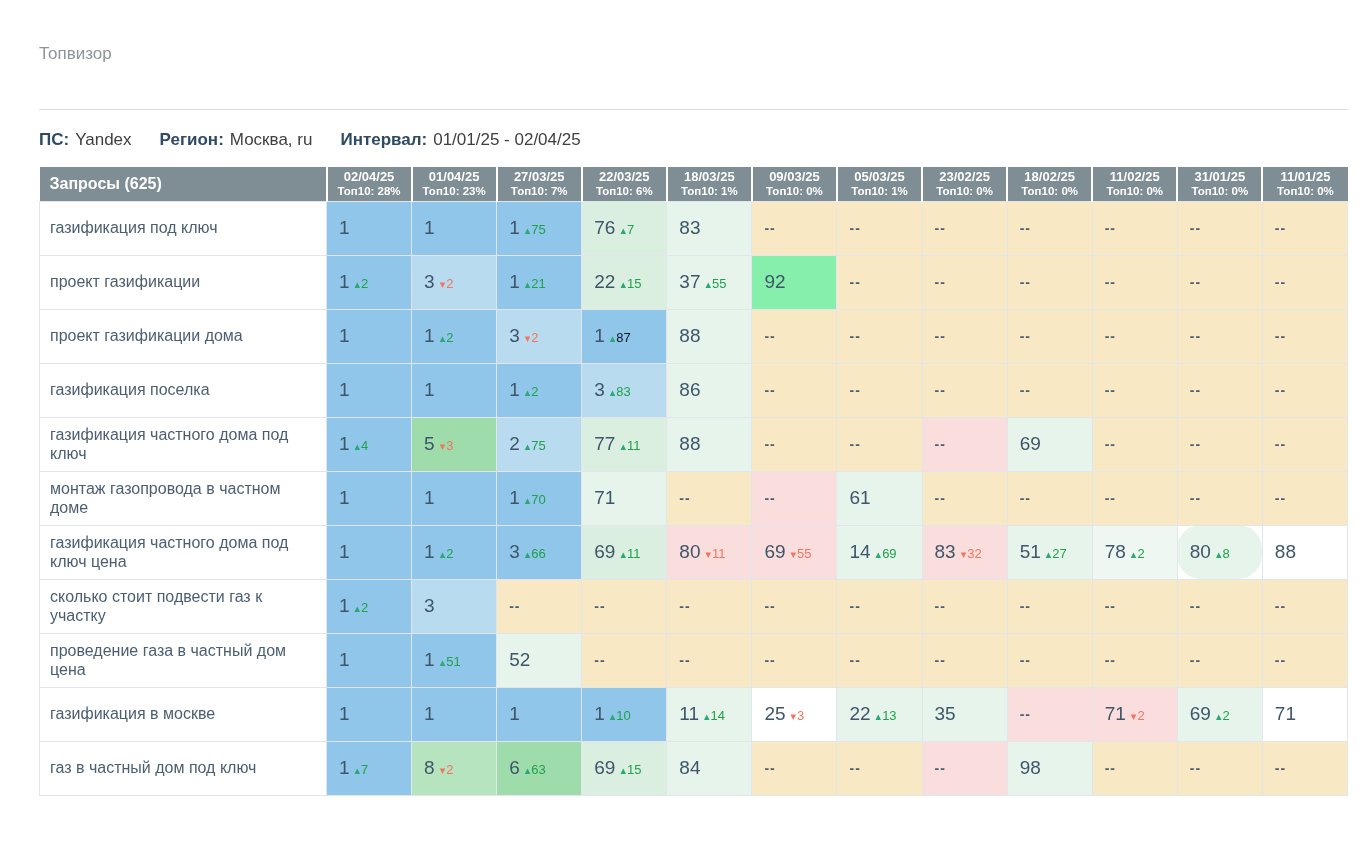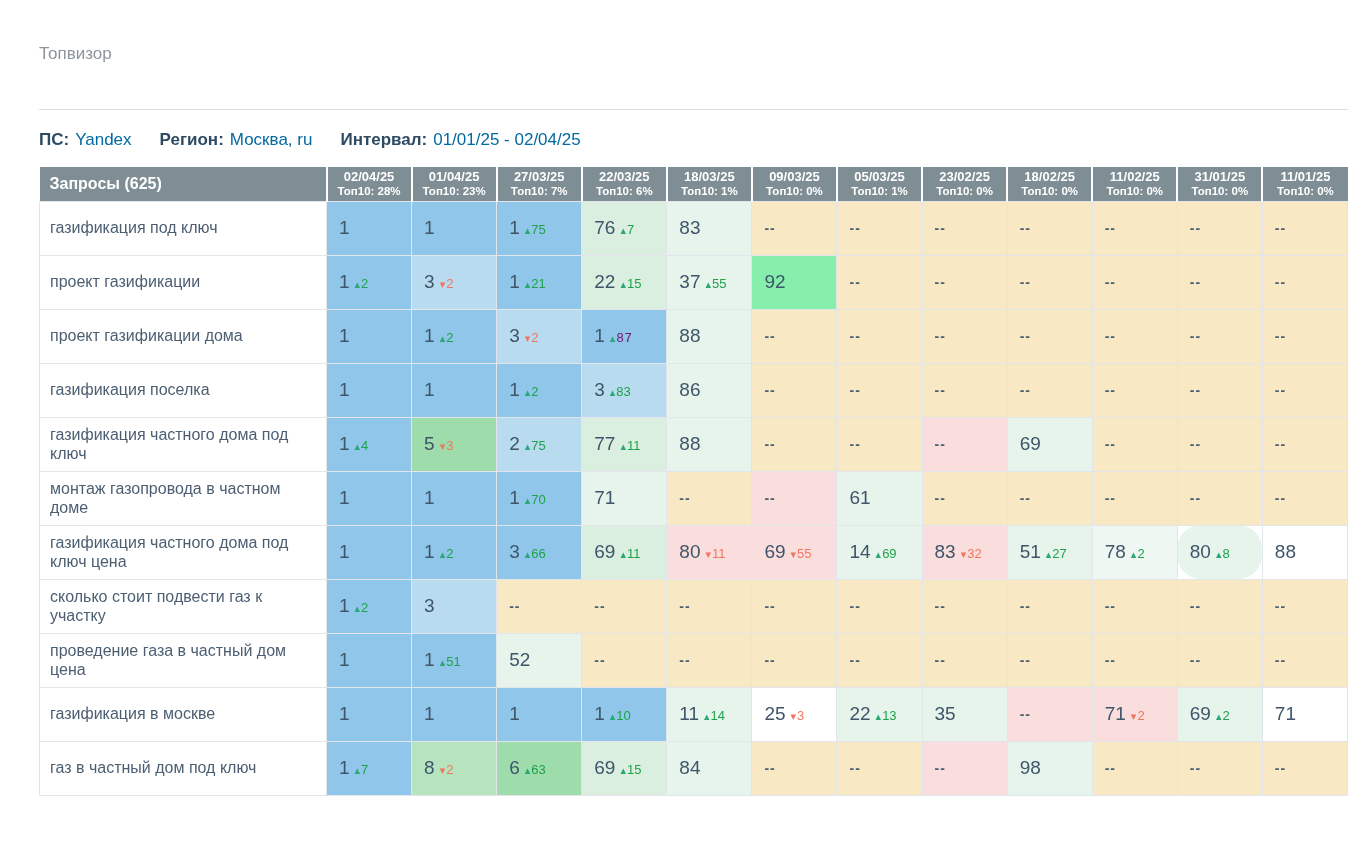--- a/index.html
+++ b/index.html
@@ -33,21 +33,21 @@
   .reg { font-size: 16px; font-weight: normal; position: relative; top: -16px; color: #98a4af; }
   .site-name { font-size: 17px; color: #8e949c; align-self: center; margin-top: -6px; }
 
   
   .title-row { display: flex; justify-content: space-between; align-items: baseline; margin-top: 20px; }
   .report-title { font-size: 20px; font-weight: bold; color: #2e4b63; }
   .created { font-size: 16px; color: #9b9b9b; }
   .meta-row { margin-top: 20px; font-size: 17px; display: flex; gap: 28px; }
   .meta-item { white-space: nowrap; }
   .meta-label { font-weight: bold; color: #2e4b63; }
-  .meta-value { color: #0369a1; margin-left: 6px; }
+  .meta-value { color: #404040; margin-left: 6px; }
 
   
   table { border-collapse: collapse; width: 100%; margin-top: 17px; table-layout: fixed; }
   th.qh {
     width: 287px;
     background: #7f8e94;
     color: #fff;
     text-align: left;
     padding-left: 10px;
     font-size: 16px;
@@ -178,21 +178,21 @@
           <td class="pcell" style="background: rgb(248, 233, 196);"><span class="dash">--</span></td>
           <td class="pcell" style="background: rgb(248, 233, 196);"><span class="dash">--</span></td>
           <td class="pcell" style="background: rgb(248, 233, 196);"><span class="dash">--</span></td>
           <td class="pcell" style="background: rgb(248, 233, 196);"><span class="dash">--</span></td>
         </tr>
         <tr>
           <td class="qcell">проект газификации дома</td>
           <td class="pcell" style="background: rgb(143, 198, 233);"><span class="num">1</span></td>
           <td class="pcell" style="background: rgb(143, 198, 233);"><span class="num">1</span><span class="chg"><span class="ar" style="color: rgb(42, 168, 118);">▴</span><span style="color: rgb(31, 162, 74);">2</span></span></td>
           <td class="pcell" style="background: rgb(185, 219, 240);"><span class="num">3</span><span class="chg"><span class="ar" style="color: rgb(240, 119, 95);">▾</span><span style="color: rgb(240, 119, 95);">2</span></span></td>
-          <td class="pcell" style="background: rgb(143, 198, 233);"><span class="num">1</span><span class="chg"><span class="ar" style="color: rgb(42, 168, 118);">▴</span><span style="color: #701a75; font-family: Liberation Mono, monospace;">87</span></span></td>
+          <td class="pcell" style="background: rgb(143, 198, 233);"><span class="num">1</span><span class="chg"><span class="ar" style="color: rgb(42, 168, 118);">▴</span><span style="color: #0f172a;">87</span></span></td>
           <td class="pcell" style="background: rgb(231, 244, 236);"><span class="num">88</span></td>
           <td class="pcell" style="background: rgb(248, 233, 196);"><span class="dash">--</span></td>
           <td class="pcell" style="background: rgb(248, 233, 196);"><span class="dash">--</span></td>
           <td class="pcell" style="background: rgb(248, 233, 196);"><span class="dash">--</span></td>
           <td class="pcell" style="background: rgb(248, 233, 196);"><span class="dash">--</span></td>
           <td class="pcell" style="background: rgb(248, 233, 196);"><span class="dash">--</span></td>
           <td class="pcell" style="background: rgb(248, 233, 196);"><span class="dash">--</span></td>
           <td class="pcell" style="background: rgb(248, 233, 196);"><span class="dash">--</span></td>
         </tr>
         <tr>

